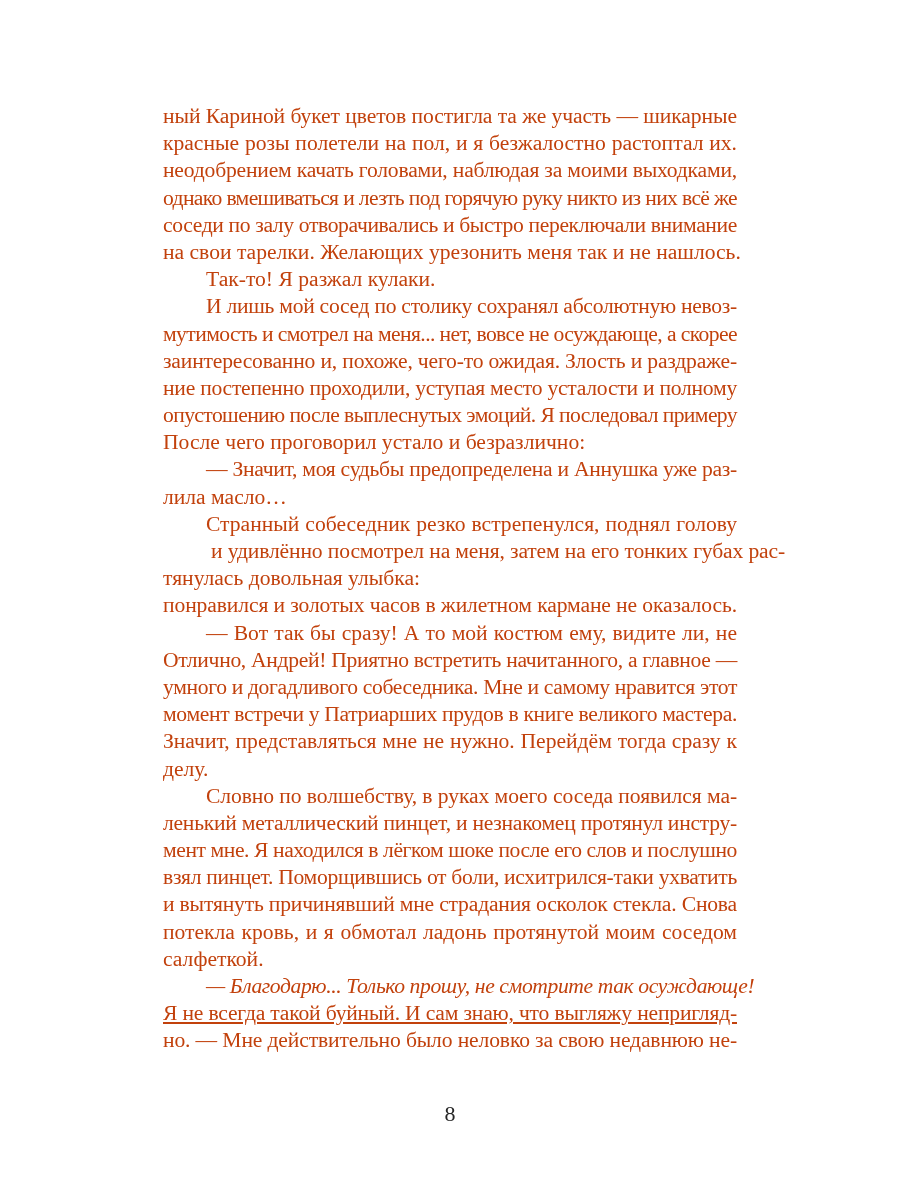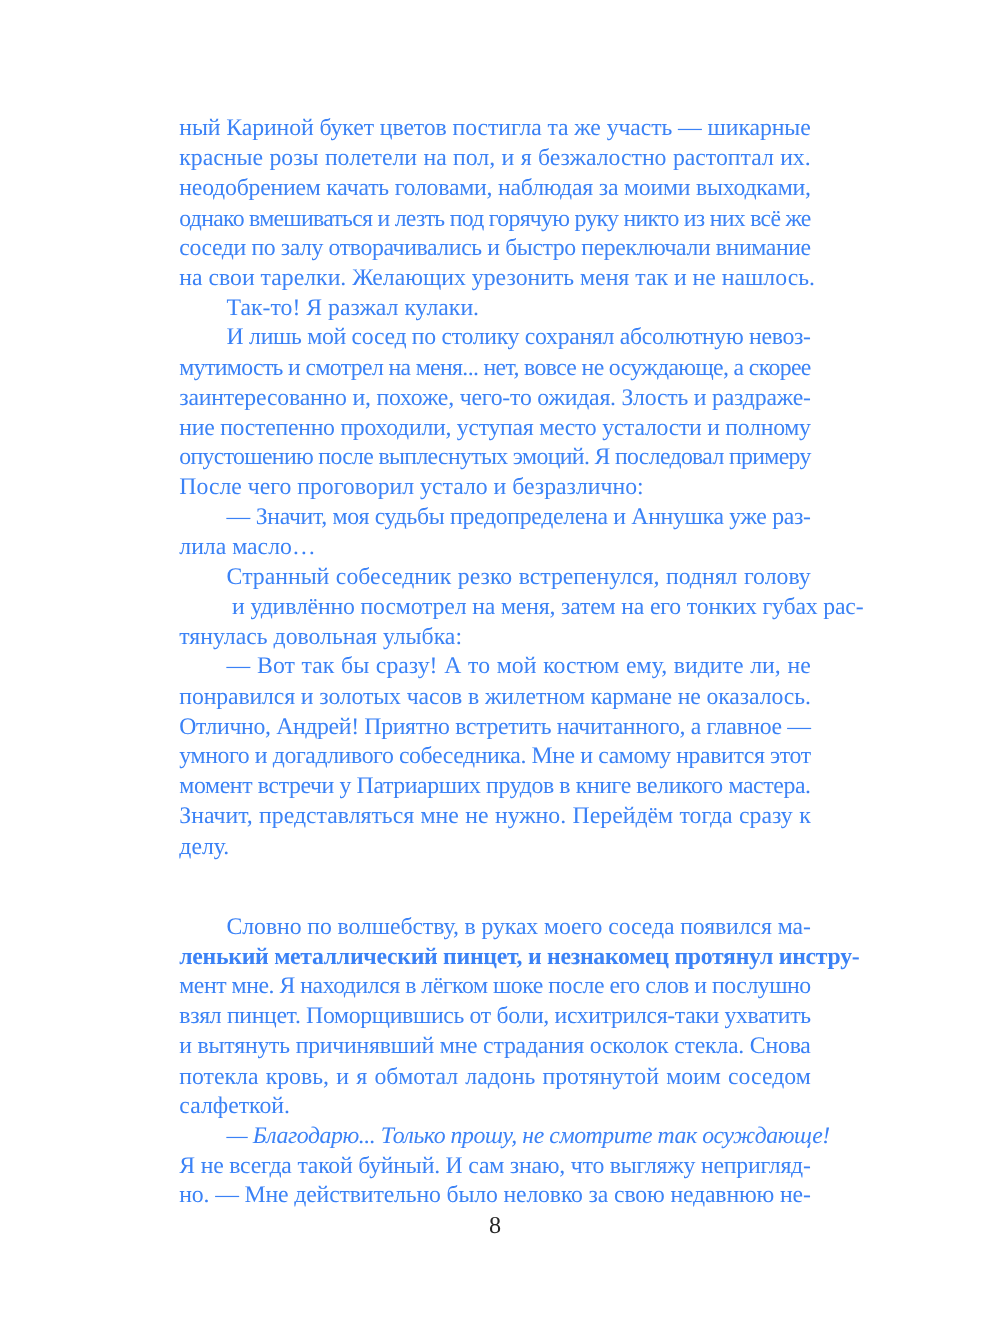--- a/index.html
+++ b/index.html
@@ -21,21 +21,21 @@
       background: #ffffff;
     }
     .text-block {
       position: absolute;
       left: 163px;
       top: 103px;
       width: 574px;
       font-family: "Liberation Serif", "DejaVu Serif", serif;
       font-size: 21.6px;
       line-height: 27.2px;
-      color: #3b82f6;
+      color: #c2410c;
     }
     .line {
       display: block;
       height: 27.2px;
       white-space: nowrap;
       text-align: justify;
       text-align-last: justify;
       overflow: visible;
     }
     .line.last {
@@ -71,32 +71,32 @@
       <span class="line" style="letter-spacing: -0.579834px;">мутимость и смотрел на меня... нет, вовсе не осуждающе, а скорее</span>
       <span class="line" style="letter-spacing: -0.181609px;">заинтересованно и, похоже, чего-то ожидая. Злость и раздраже-</span>
       <span class="line" style="letter-spacing: -0.239672px;">ние постепенно проходили, уступая место усталости и полному</span>
       <span class="line" style="letter-spacing: -0.594558px;">опустошению после выплеснутых эмоций. Я последовал примеру</span>
       <span class="line last">После чего проговорил устало и безразлично:</span>
       <span class="line indent" style="letter-spacing: -0.277488px;">— Значит, моя судьбы предопределена и Аннушка уже раз-</span>
       <span class="line last">лила масло…</span>
       <span class="line indent">Странный собеседник резко встрепенулся, поднял голову</span>
       <span class="line" style="letter-spacing: -0.144467px; margin-left: 48px;">и удивлённо посмотрел на меня, затем на его тонких губах рас-</span>
       <span class="line last">тянулась довольная улыбка:</span>
+      <span class="line" style="letter-spacing: -0.110434px;">понравился и золотых часов в жилетном кармане не оказалось.</span>
       <span class="line indent">— Вот так бы сразу! А то мой костюм ему, видите ли, не</span>
-      <span class="line" style="letter-spacing: -0.110434px;">понравился и золотых часов в жилетном кармане не оказалось.</span>
       <span class="line" style="letter-spacing: -0.309852px;">Отлично, Андрей! Приятно встретить начитанного, а главное —</span>
       <span class="line" style="letter-spacing: -0.34349px;">умного и догадливого собеседника. Мне и самому нравится этот</span>
       <span class="line" style="letter-spacing: -0.335938px;">момент встречи у Патриарших прудов в книге великого мастера.</span>
       <span class="line">Значит, представляться мне не нужно. Перейдём тогда сразу к</span>
       <span class="line last">делу.</span>
-      <span class="line indent" style="letter-spacing: -0.0806818px; margin-top: 46px;">Словно по волшебству, в руках моего соседа появился ма-</span>
-      <span class="line" style="letter-spacing: -0.254767px; font-weight: bold;">ленький металлический пинцет, и незнакомец протянул инстру-</span>
+      <span class="line indent" style="letter-spacing: -0.0806818px;">Словно по волшебству, в руках моего соседа появился ма-</span>
+      <span class="line" style="letter-spacing: -0.254767px;">ленький металлический пинцет, и незнакомец протянул инстру-</span>
       <span class="line" style="letter-spacing: -0.420594px;">мент мне. Я находился в лёгком шоке после его слов и послушно</span>
       <span class="line" style="letter-spacing: -0.307468px; font-family: Liberation Serif, serif;">взял пинцет. Поморщившись от боли, исхитрился-таки ухватить</span>
       <span class="line" style="letter-spacing: -0.18292px;">и вытянуть причинявший мне страдания осколок стекла. Снова</span>
       <span class="line">потекла кровь, и я обмотал ладонь протянутой моим соседом</span>
       <span class="line last">салфеткой.</span>
       <span class="line indent" style="letter-spacing: -0.394318px; font-style: italic;">— Благодарю... Только прошу, не смотрите так осуждающе!</span>
-      <span class="line" style="letter-spacing: -0.18724px;">Я не всегда такой буйный. И сам знаю, что выгляжу непригляд-</span>
+      <span class="line" style="letter-spacing: -0.18724px; text-decoration: underline;">Я не всегда такой буйный. И сам знаю, что выгляжу непригляд-</span>
       <span class="line" style="letter-spacing: -0.136787px;">но. — Мне действительно было неловко за свою недавнюю не-</span>
     </div>
   <div class="page-number">8</div>
 </div>
 
 </body></html>

